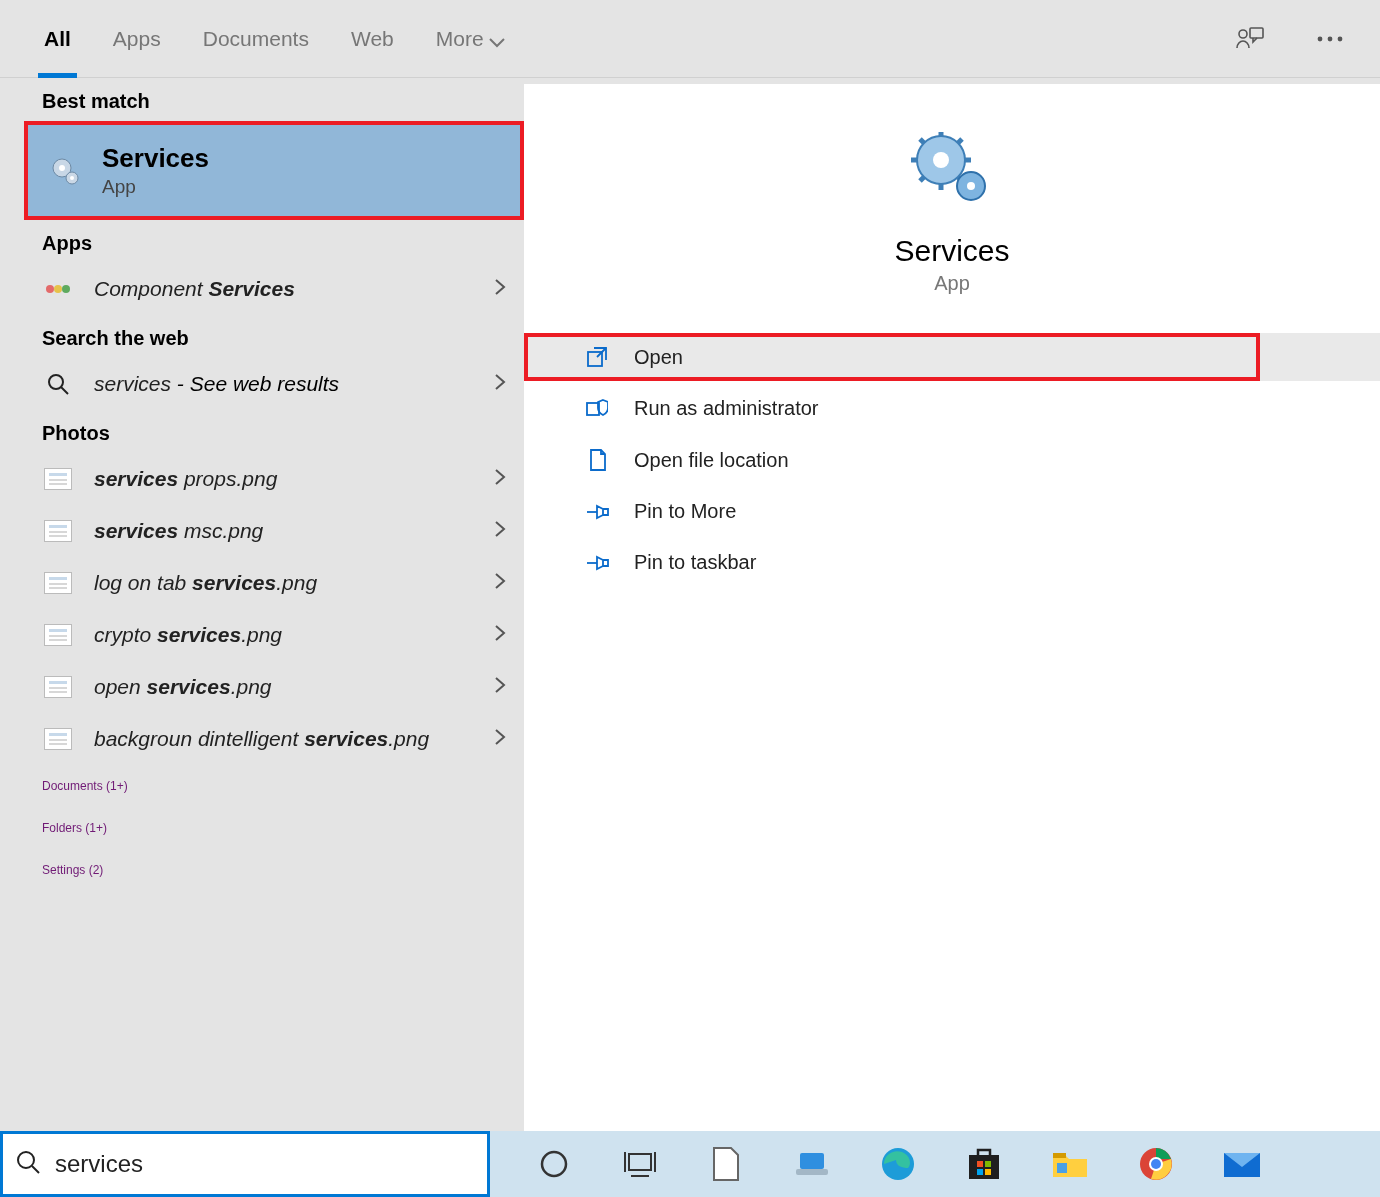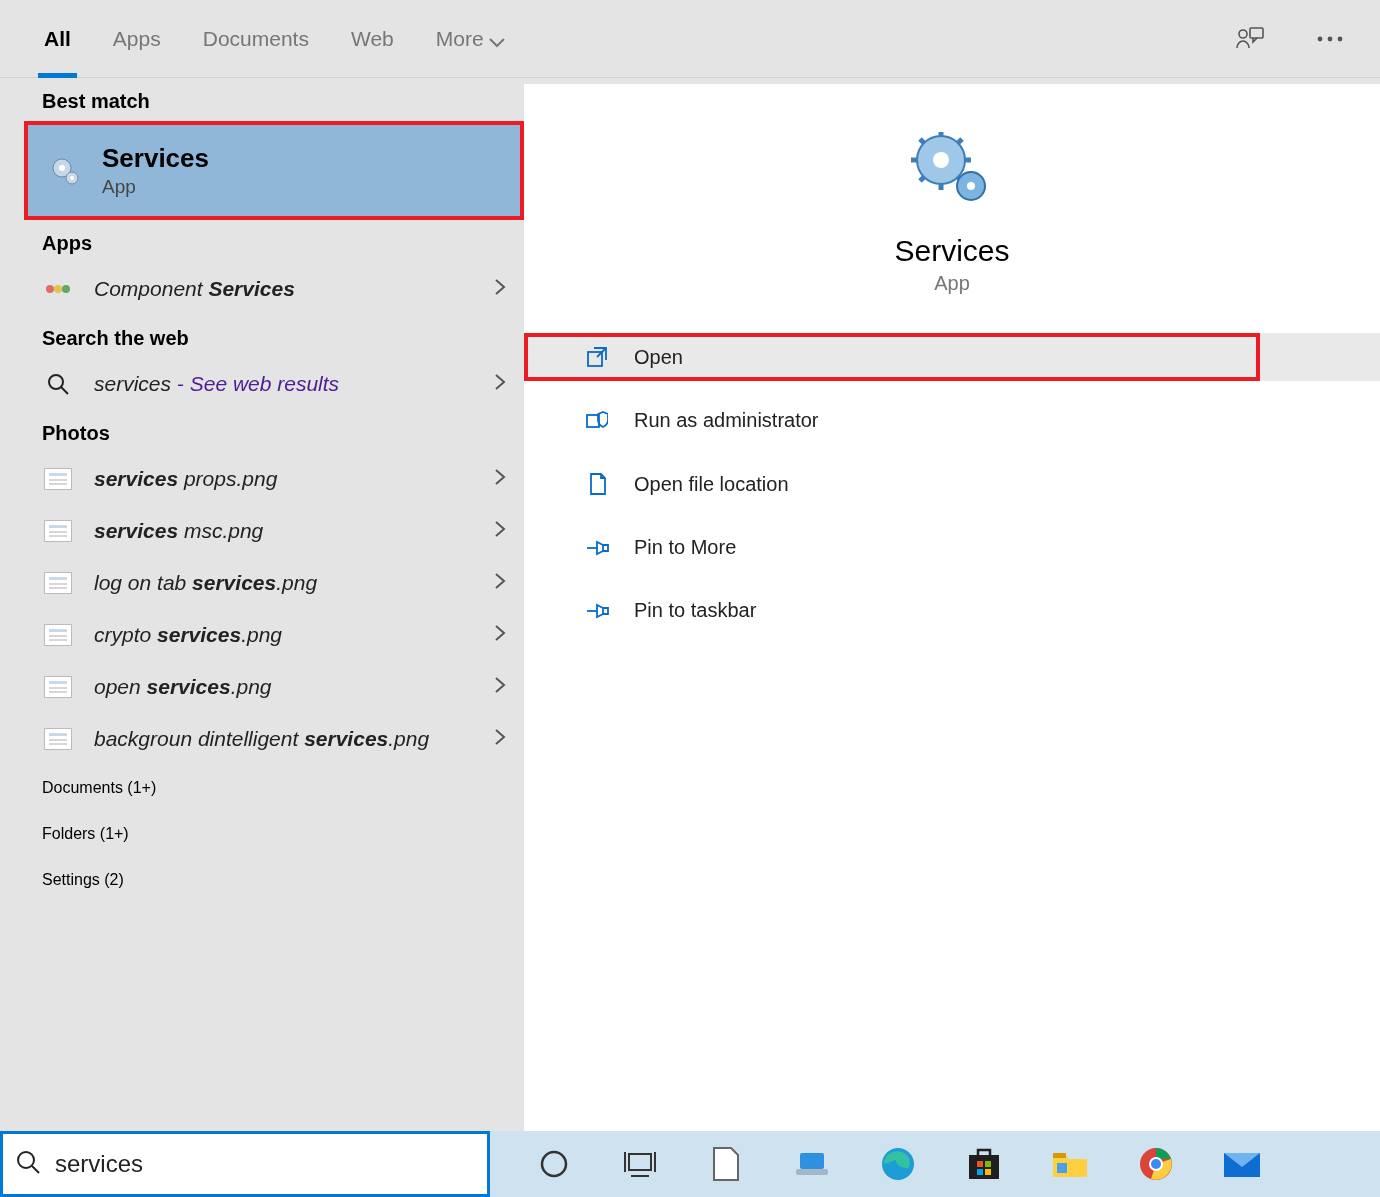--- a/index.html
+++ b/index.html
@@ -35,35 +35,35 @@
 .best-match-row .sub { font-size: 19px; color: #444; margin-top: 2px; }
 
 .result-row {
   display: flex; align-items: center; gap: 20px;
   padding: 10px 18px;
   cursor: pointer;
 }
 .result-row .icon-wrap { width: 32px; height: 32px; display:flex; align-items:center; justify-content:center; flex-shrink:0; }
 .result-row .label { flex: 1; font-size: 21px; color: #222; font-style: italic; }
 .result-row .label strong { font-weight:700; }
-.result-row .label .muted { color:#4c1d95; }
+.result-row .label .muted { color:#000000; }
 .result-row .chev { color:#555; }
 
-.cat-row { font-size:16px; color:#000000; padding: 14px 18px; cursor:pointer; }
+.cat-row { font-size:12px; color:#701a75; padding: 14px 18px; cursor:pointer; }
 
 
 .detail-card { background:#fff; margin: 6px 0 0 0; flex: 0 0 auto; padding-top: 48px; text-align:center; }
 .detail-icon { display:flex; justify-content:center; }
 .detail-title { font-size: 30px; color:#000; margin-top: 26px; }
 .detail-sub { font-size: 20px; color:#777; margin-top: 4px; padding-bottom: 38px; }
 
 .actions { background:#fff; }
 .action-row {
   display:flex; align-items:center; gap: 24px;
-  padding: 28px 0 12px 60px;
+  padding: 16px 0 12px 60px;
   font-size: 20px; color:#222; cursor:pointer;
 }
 .action-row.hovered { background:#e9e9e9; border:4px solid #ec1c24; padding: 8px 0 8px 56px; }
 .action-stretch { height: 48px; background:#e9e9e9; }
 .action-row .aicon { width:26px; display:flex; justify-content:center; }
 .below-actions { flex:1; background:#fff; }
 
 
 .footer { height: 66px; display:flex; }
 .search-wrap {

